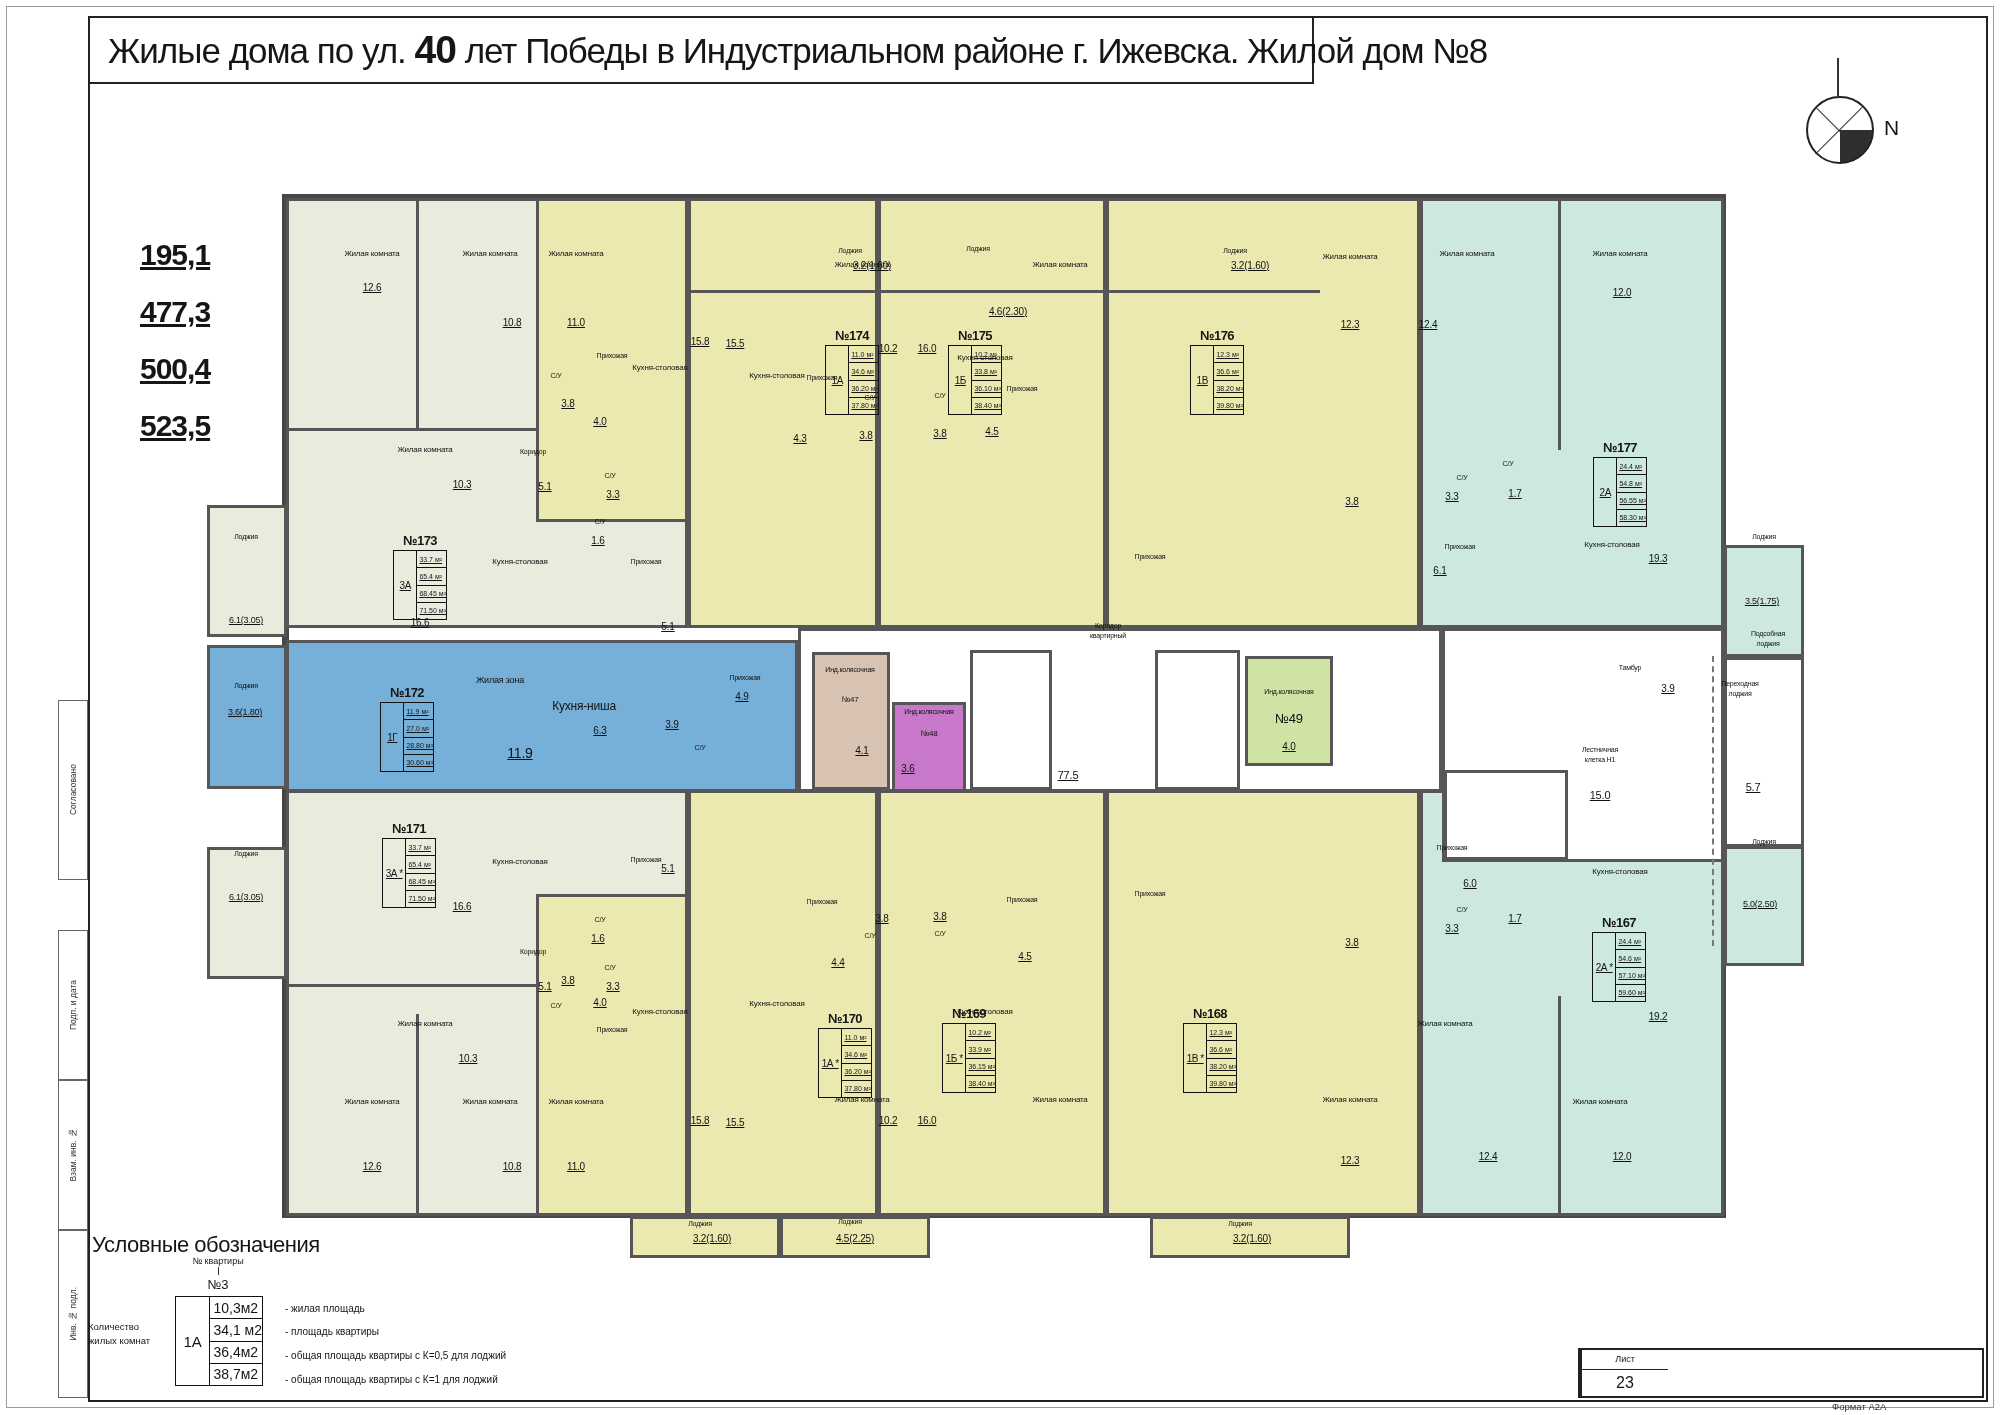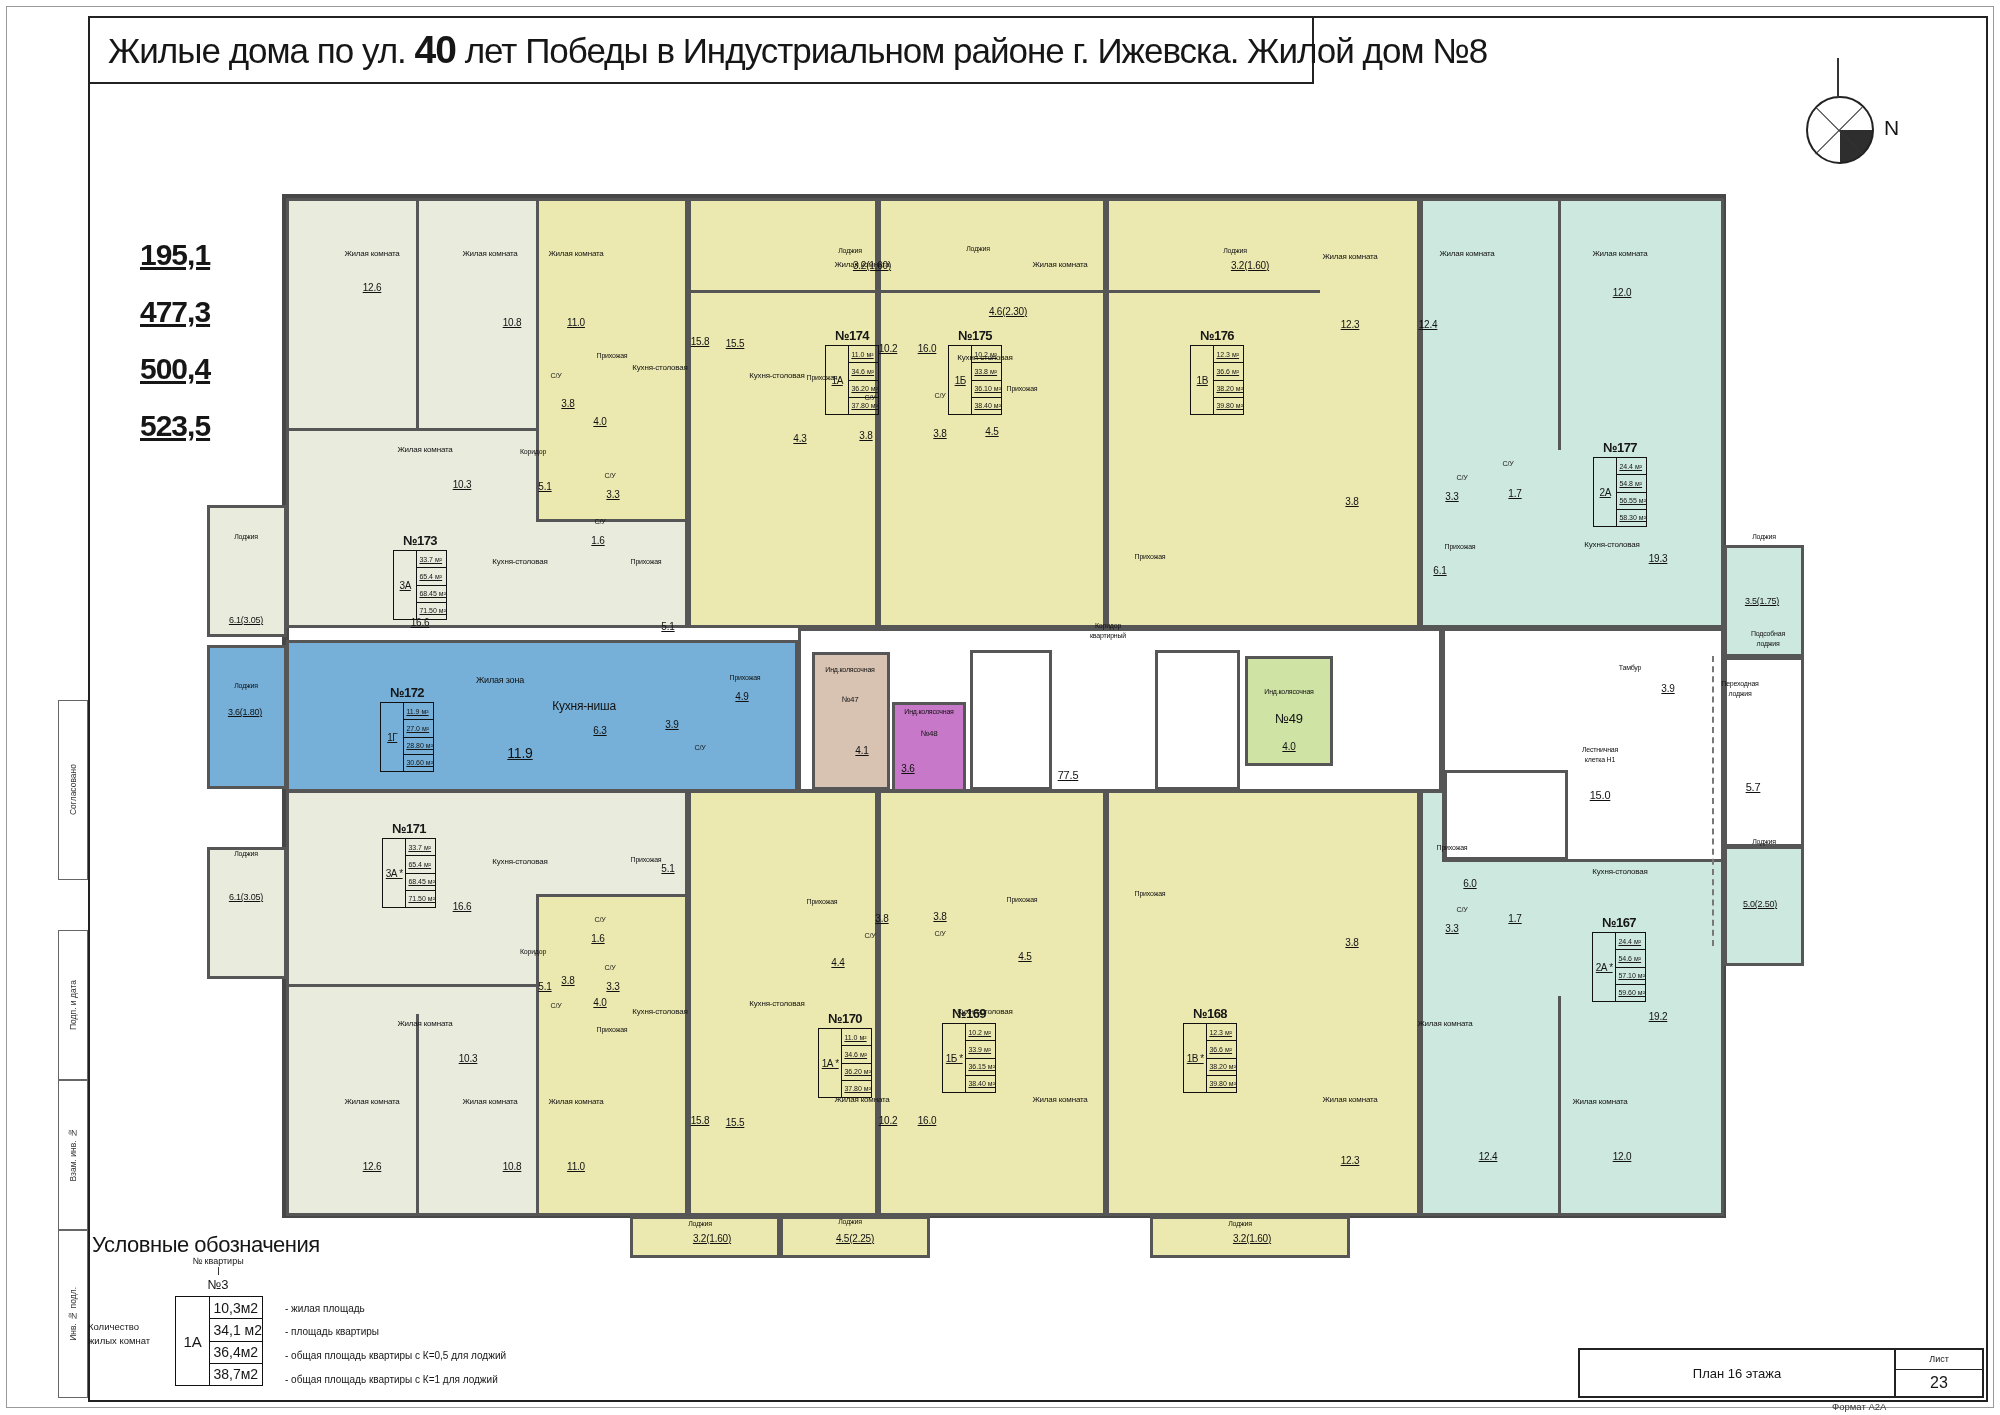--- a/index.html
+++ b/index.html
@@ -461,19 +461,18 @@
     <div class="legend-row">36,4м2</div>
     <div class="legend-row">38,7м2</div>
   </div>
 </div>
 <div class="abs legend-desc" style="top:1303px">-  жилая площадь</div>
 <div class="abs legend-desc" style="top:1326px">-  площадь квартиры</div>
 <div class="abs legend-desc" style="top:1350px">-  общая площадь квартиры с К=0,5 для лоджий</div>
 <div class="abs legend-desc" style="top:1374px">-  общая площадь квартиры с К=1 для лоджий</div>
 
 <div class="abs tblock">
-  <div class="tblock-plan">План 16 этажа</div>
   <div class="tblock-right">
     <div class="tblock-sheetword">Лист</div>
     <div class="tblock-sheetnum">23</div>
   </div>
 </div>
 <div class="abs format-label">Формат А2А</div>
 
 </body></html>

